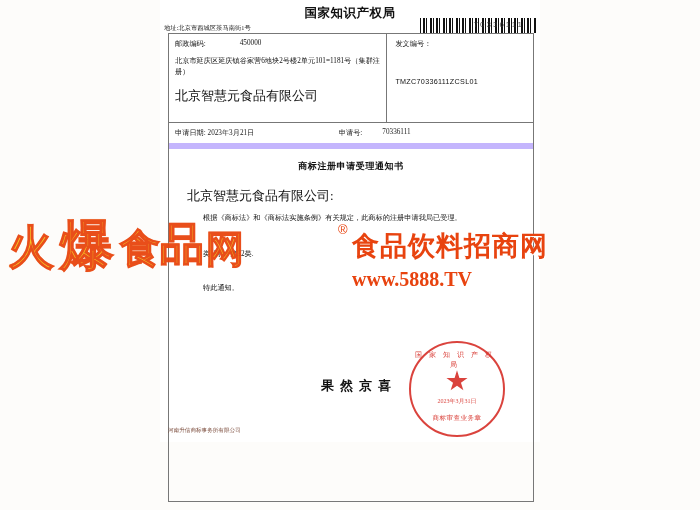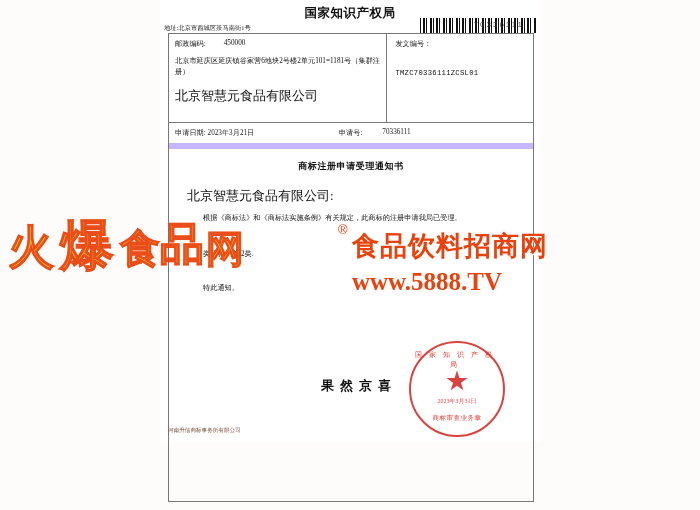--- a/index.html
+++ b/index.html
@@ -98,39 +98,39 @@
     width: 40%;
     padding: 5px 6px 4px 8px;
     box-sizing: border-box;
   }
   .lbl {
     font-size: 7.2px;
     color: #111;
   }
   .zip-line {
     display: flex;
-    gap: 18px;
+    gap: 34px;
     margin-bottom: 7px;
   }
   .addr-block {
     font-size: 7.2px;
     line-height: 1.55;
     color: #111;
   }
   .company-line {
     font-size: 13px;
     margin-top: 9px;
     color: #111;
   }
   .doc-no {
     font-size: 7.2px;
-    margin-top: 20px;
+    margin-top: 28px;
     letter-spacing: 0.3px;
     color: #111;
-    font-family: Liberation Mono, monospace;
+    font-family: Liberation Sans, sans-serif;
   }
   .frame-mid {
     display: flex;
     border-bottom: 6px solid #c4b5fd;
     height: 20px;
     align-items: center;
   }
   .mid-left {
     width: 45%;
     padding-left: 6px;
@@ -287,21 +287,21 @@
     left: 338px;
     top: 222px;
     font-size: 13px;
     color: #e8430f;
     font-family: "Liberation Sans", sans-serif;
   }
   .wm-url {
     position: absolute;
     left: 352px;
     top: 268px;
-    font-size: 25px;
+    font-size: 20px;
     font-weight: bold;
     color: #e8430f;
     font-family: "Liberation Serif", serif;
     letter-spacing: 0px;
     text-shadow: 1px 1px 0 #fff;
   }
 </style>
 </head>
 <body>
 

